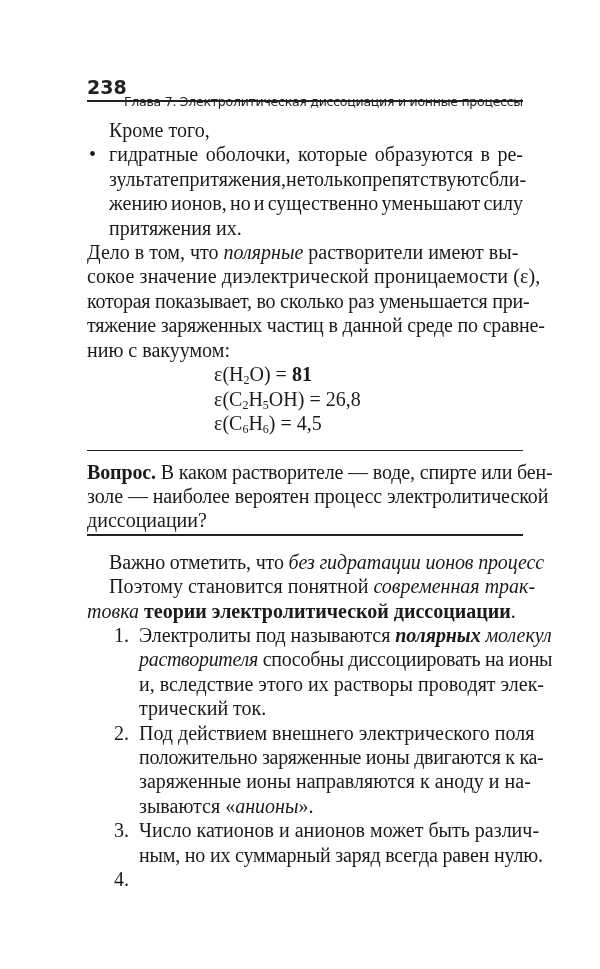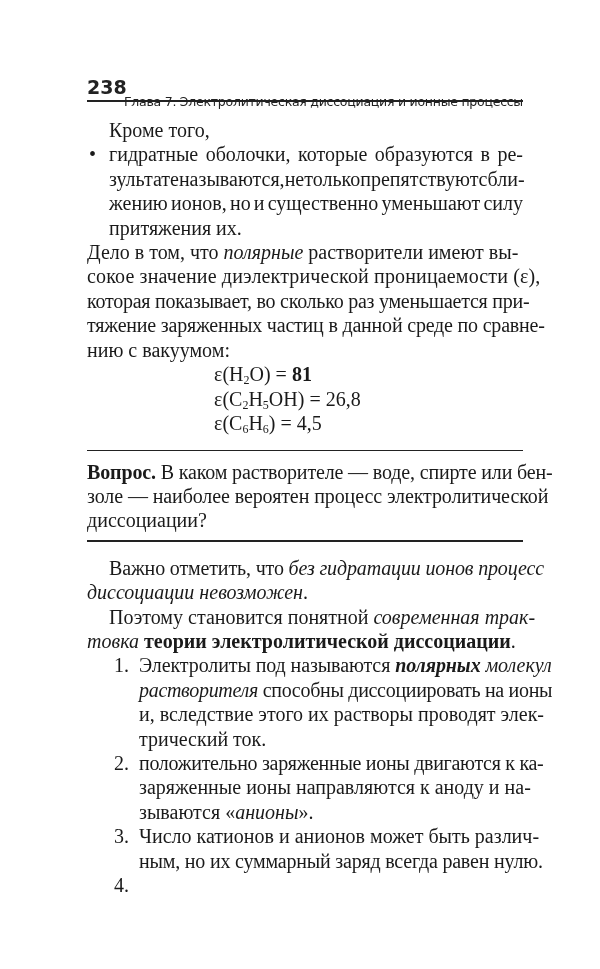--- a/index.html
+++ b/index.html
@@ -18,21 +18,21 @@
   }
   .line { white-space: nowrap; height: 24.4px; }
   .just { display: flex; justify-content: space-between; }
   .just > span { white-space: pre; }
   .indent { padding-left: 22px; }
   .bullet-block { position: relative; padding-left: 22px; }
   .bullet { position: absolute; left: 2px; top: 0; }
   .formulas { padding-left: 127px; }
   .formulas .line { height: 24.6px; }
   sub { font-size: 12px; vertical-align: -3px; line-height: 0; }
-  .question-box { position: relative; margin-top: 14px; padding: 10px 0 9px 0; }
+  .question-box { position: relative; margin-top: 14px; padding: 10px 0 3px 0; }
   .q-rule { height: 1.5px; background: #222; width: 436px; }
   .q-rule.top { position: absolute; top: 0; left: 0; }
   .q-rule.bottom { position: absolute; bottom: 0; left: 0; }
   .after-question { margin-top: 14px; }
   .ol { position: relative; }
   .ol-item { position: relative; padding-left: 72px; }
   .ol-num { position: absolute; left: 27px; top: 0; }
   i { font-style: italic; }
   b { font-weight: bold; }
 </style>
@@ -56,21 +56,21 @@
       <div class="line just">
         <span>гидратные</span>
         <span>оболочки,</span>
         <span>которые</span>
         <span>образуются</span>
         <span>в</span>
         <span>ре-</span>
       </div>
       <div class="line just">
         <span>зультате</span>
-        <span>называются,</span>
+        <span>притяжения,</span>
         <span>не</span>
         <span>только</span>
         <span>препятствуют</span>
         <span>сбли-</span>
       </div>
       <div class="line just">
         <span>жению</span>
         <span>ионов,</span>
         <span>но</span>
         <span>и</span>
@@ -98,38 +98,38 @@
     <div class="question-box">
       <div class="q-rule top"></div>
       <div class="line" style="letter-spacing:-0.15px"><b>Вопрос.</b><span> В каком растворителе — воде, спирте или бен-</span></div>
       <div class="line" style="letter-spacing:-0.1px">золе — наиболее вероятен процесс электролитической</div>
       <div class="line">диссоциации?</div>
       <div class="q-rule bottom"></div>
     </div>
 
     <div class="after-question">
       <div class="line indent" style="letter-spacing:-0.15px"><span>Важно отметить, что </span><i>без гидратации ионов процесс</i></div>
-      <div class="line"><i>диссоциации невозможен</i><span>.</span></div>
     </div>
 
     <div>
       <div class="line indent"><span>Поэтому становится понятной </span><i>современная трак-</i></div>
       <div class="line"><i>товка</i> <b>теории электролитической диссоциации</b><span>.</span></div>
     </div>
 
     <div class="ol">
       <div class="ol-item" style="padding-left:52px">
         <span class="ol-num">1.</span>
         <div class="line" style="letter-spacing:-0.1px"><span>Электролиты под называются </span><b><i>полярных</i></b><i> молекул</i></div>
         <div class="line" style="letter-spacing:-0.3px"><i>растворителя</i><span> способны диссоциировать на ионы</span></div>
         <div class="line">и, вследствие этого их растворы проводят элек-</div>
         <div class="line">трический ток.</div>
       </div>
       <div class="ol-item" style="padding-left:52px">
         <span class="ol-num">2.</span>
+        <div class="line">Под действием внешнего электрического поля</div>
         <div class="line" style="letter-spacing:-0.3px">положительно заряженные ионы двигаются к ка-</div>
         <div class="line">заряженные ионы направляются к аноду и на-</div>
         <div class="line"><span>зываются «</span><i>анионы</i><span>».</span></div>
       </div>
       <div class="ol-item" style="padding-left:52px">
         <span class="ol-num">3.</span>
         <div class="line">Число катионов и анионов может быть различ-</div>
         <div class="line" style="letter-spacing:-0.2px">ным, но их суммарный заряд всегда равен нулю.</div>
       </div>
       <div class="ol-item" style="padding-left:52px">

